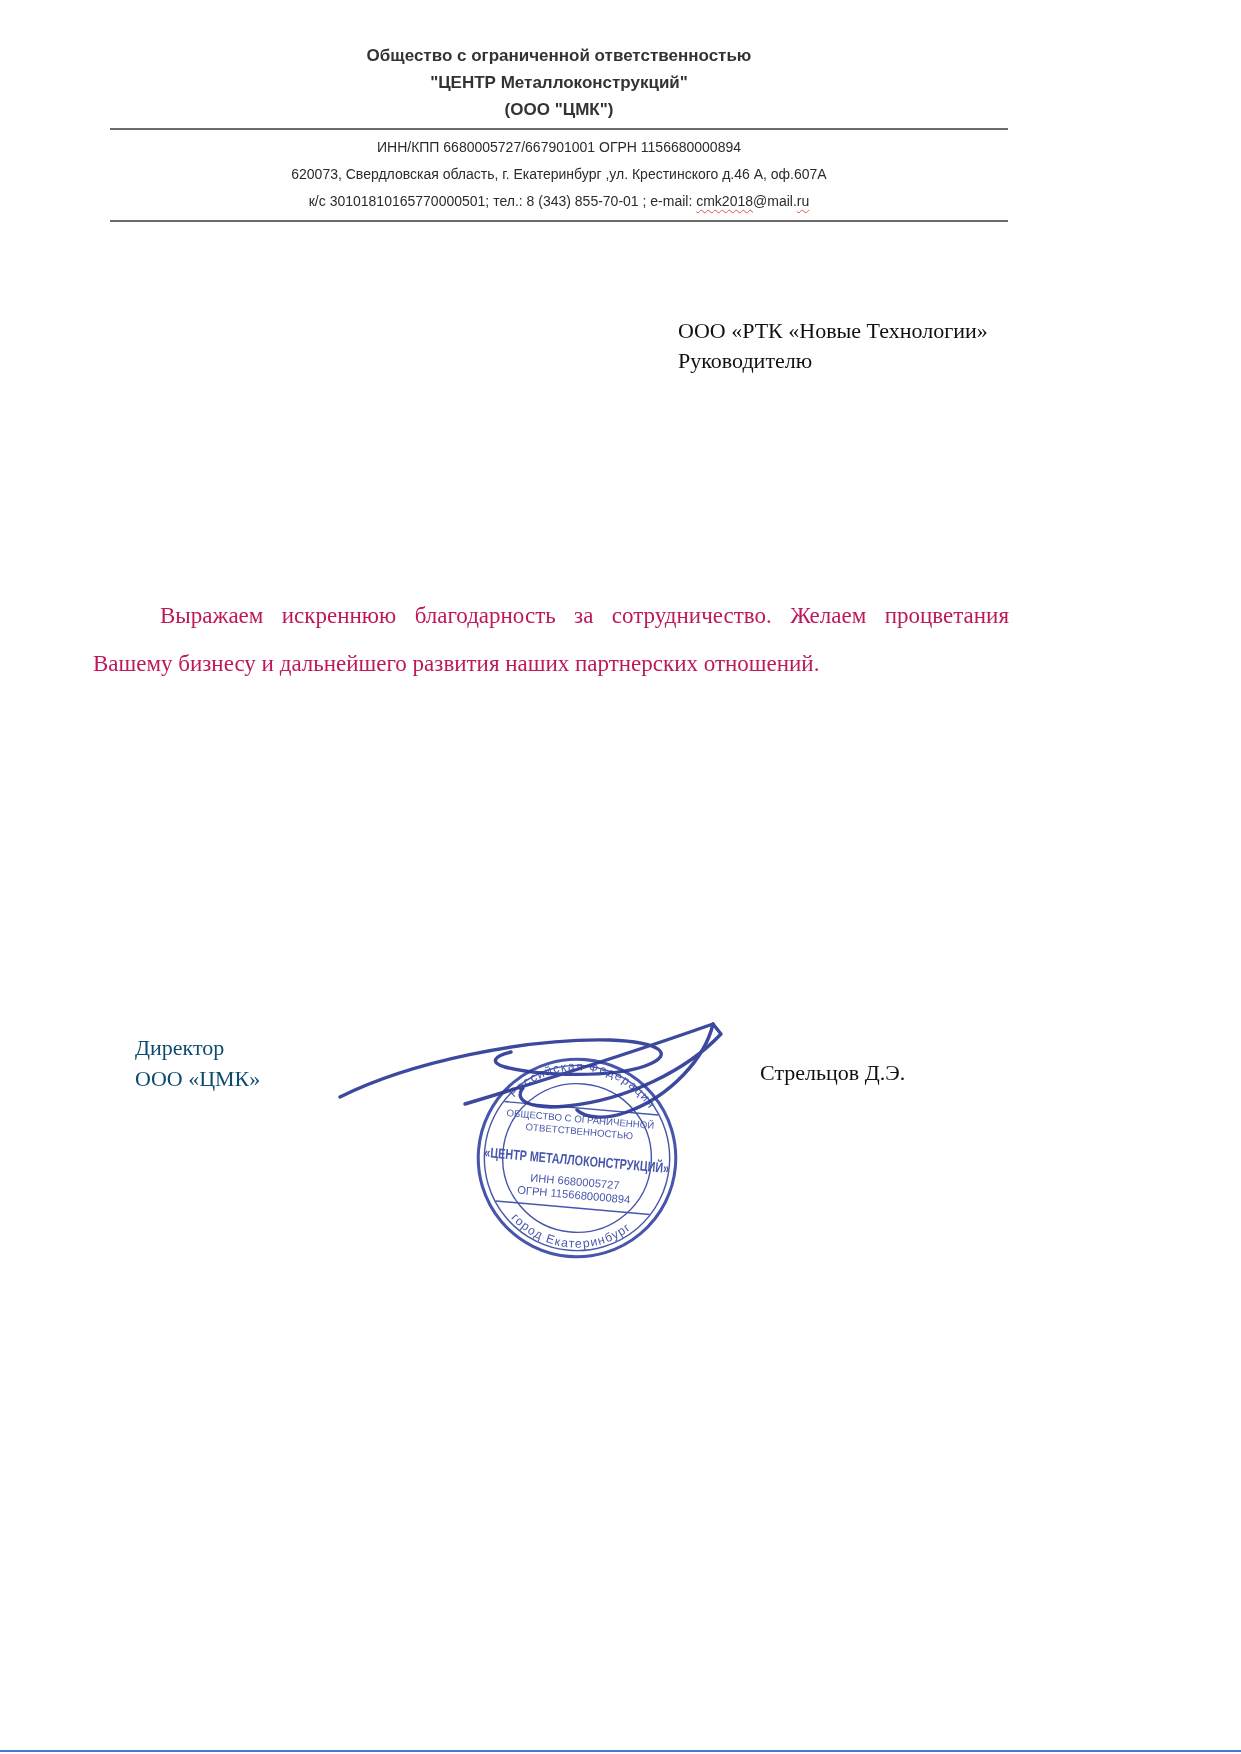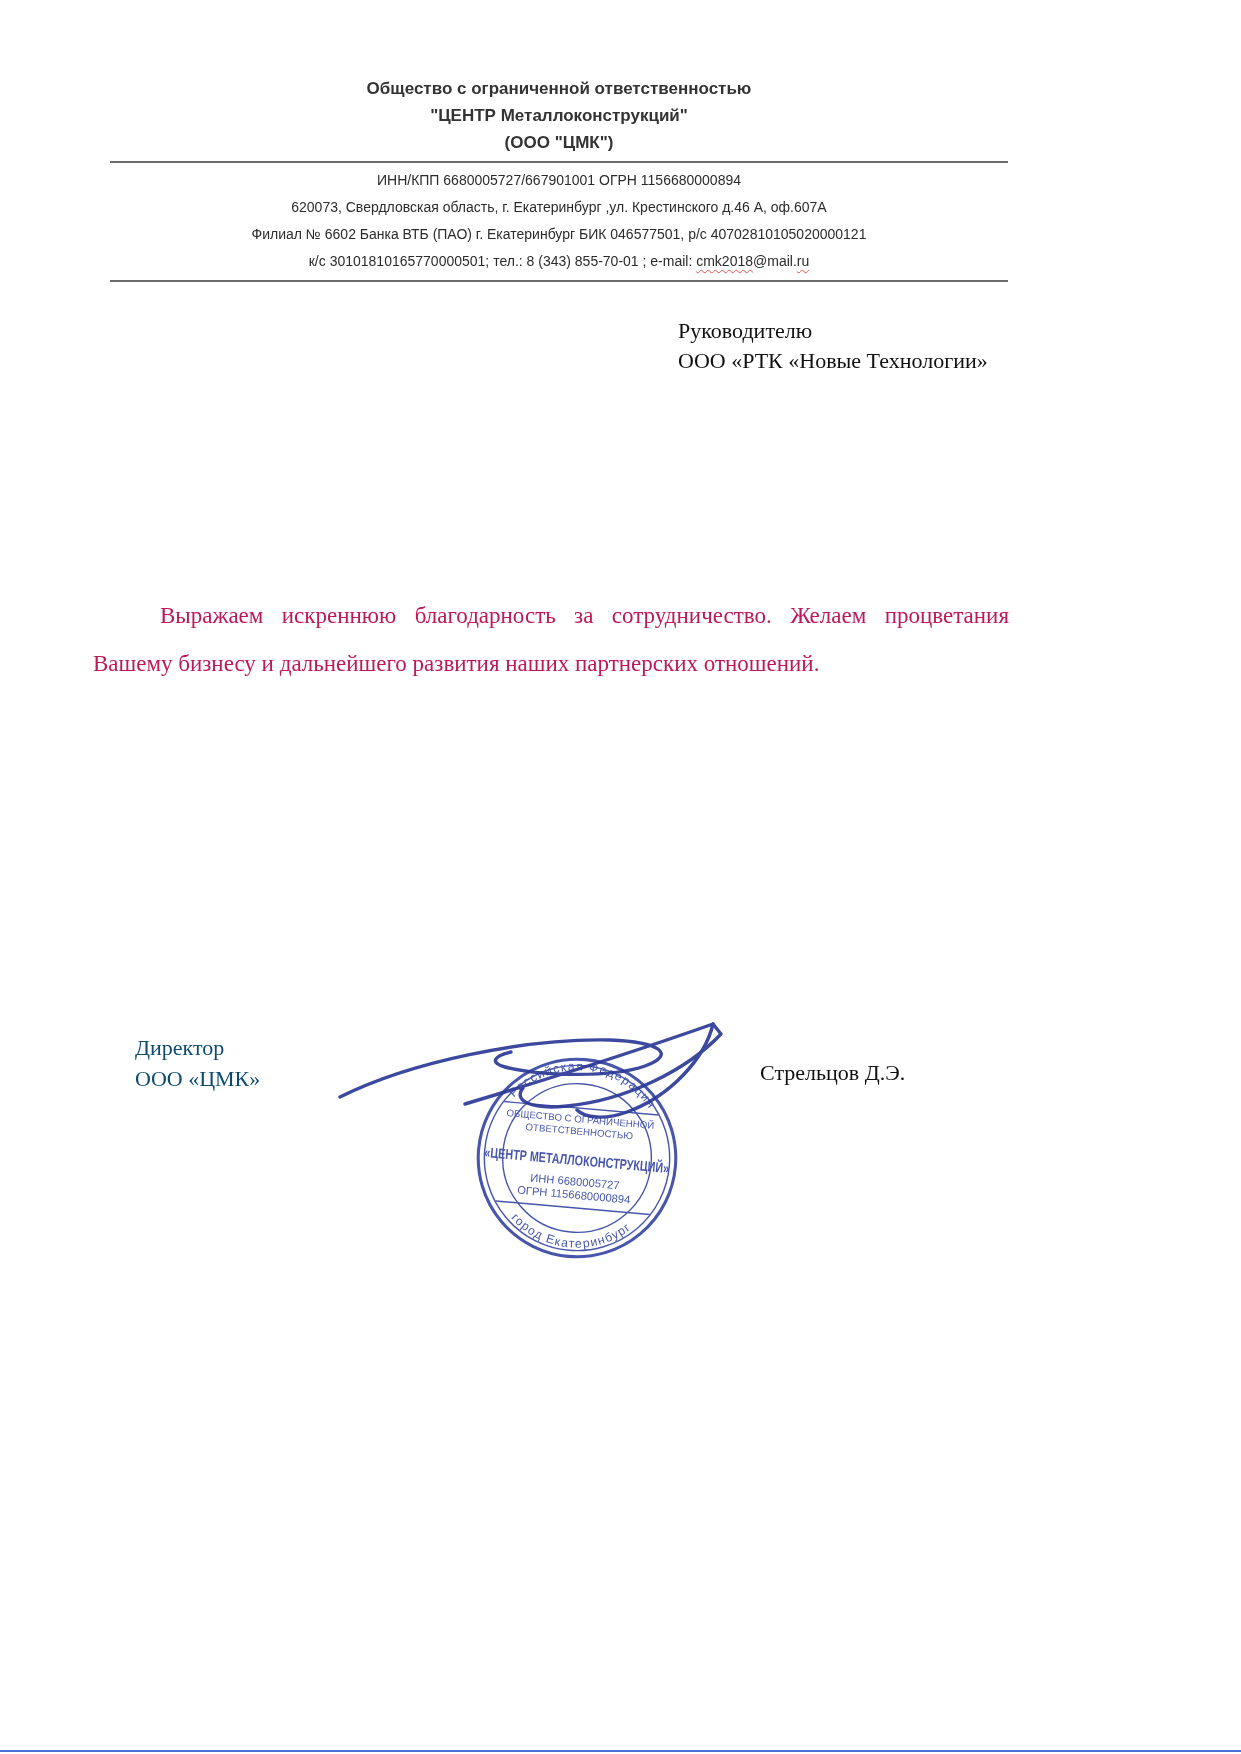--- a/index.html
+++ b/index.html
@@ -7,21 +7,20 @@
   .page {
     position:relative; width:1241px; height:1754px; background:#ffffff;
     overflow:hidden; font-family:"Liberation Serif", serif; color:#161616;
   }
 
   
   .letterhead {
     position:absolute; top:42px; left:110px; width:898px;
     text-align:center; color:#333333;
     font-family:"Liberation Sans", sans-serif;
-    margin-top:33px;
   }
   .lh-bold { font-size:17px; font-weight:700; line-height:27px; }
   .lh-rule { border:0; border-top:2px solid #6b6b6b; margin:5px 0 4px 0; }
   .lh-line { font-size:14px; font-weight:400; line-height:27px; color:#2b2b2b; }
   .misspell {
     text-decoration-line: underline;
     text-decoration-style: wavy;
     text-decoration-color:#e05252;
     text-decoration-thickness:1px;
     text-underline-offset:3px;
@@ -64,28 +63,27 @@
 
 <div class="page">
 
   <header class="letterhead">
     <div class="lh-bold">Общество с ограниченной ответственностью</div>
     <div class="lh-bold">"ЦЕНТР Металлоконструкций"</div>
     <div class="lh-bold">(ООО "ЦМК")</div>
     <hr class="lh-rule">
     <div class="lh-line">ИНН/КПП 6680005727/667901001 ОГРН 1156680000894</div>
     <div class="lh-line">620073, Свердловская область, г. Екатеринбург ,ул. Крестинского д.46 А, оф.607А</div>
-    <div class="lh-line">Филиал № 6602 Банка ВТБ (ПАО) г. Екатеринбург БИК 046577501, р/с 40702810105020000121</div>
     <div class="lh-line"><span>к/с 30101810165770000501; тел.: 8 (343) 855-70-01 ; e-mail: </span><span class="misspell">cmk2018</span><span>@</span><span>mail</span><span>.</span><span class="misspell">ru</span></div>
     <hr class="lh-rule">
   </header>
 
   <section class="recipient">
+    <div>ООО «РТК «Новые Технологии»</div>
     <div>Руководителю</div>
-    <div>ООО «РТК «Новые Технологии»</div>
   </section>
 
   <section class="letter-body">
     <p>Выражаем искреннюю благодарность за сотрудничество. Желаем процветания Вашему бизнесу и дальнейшего развития наших партнерских отношений.</p>
   </section>
 
   <div class="sig-title">
     <div>Директор</div>
     <div>ООО «ЦМК»</div>
   </div>

